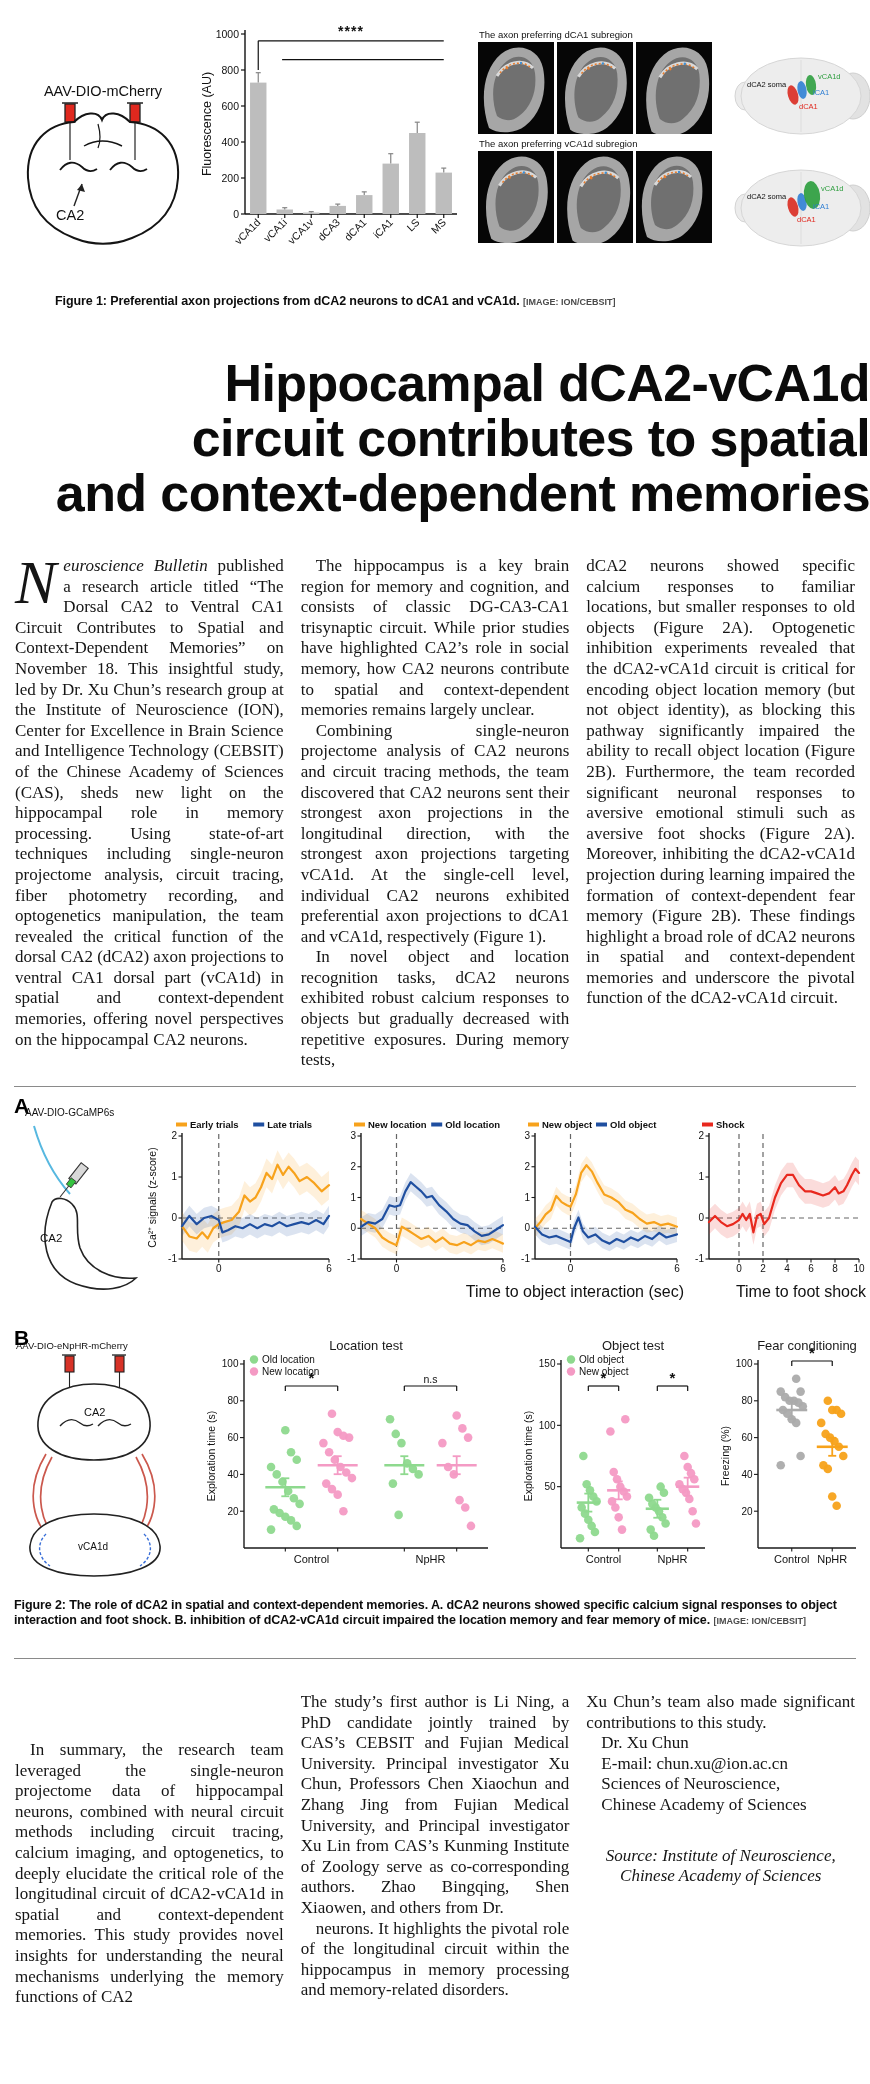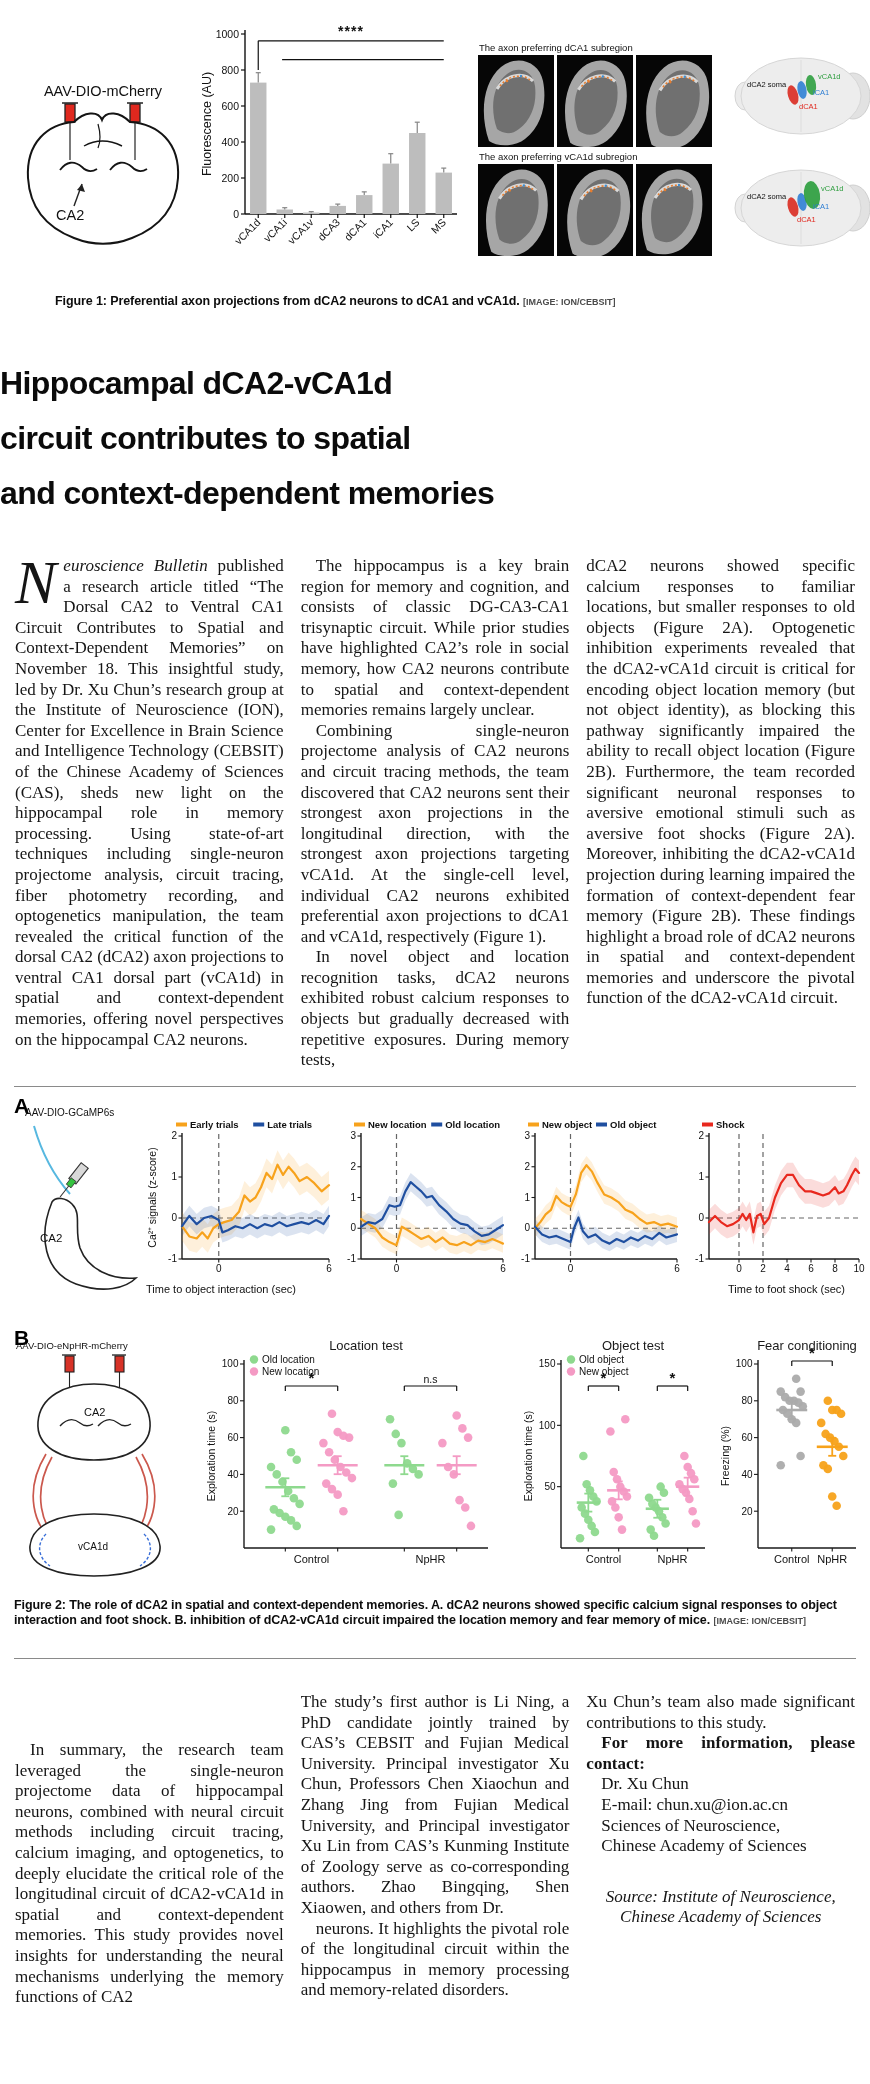--- a/index.html
+++ b/index.html
@@ -1,52 +1,52 @@
 <!DOCTYPE html>
 <html><head>
 <meta charset="utf-8">
 <style>
   html,body{margin:0;padding:0;background:#ffffff;}
   #page{position:relative;width:870px;height:2084px;background:#fff;overflow:hidden;
         font-family:"Liberation Serif",serif;color:#1a1a1a;}
   svg text{font-family:"Liberation Sans",sans-serif;}
   
   #fig1-row{position:absolute;left:14px;top:20px;display:flex;gap:7px;}
-  #sections{width:236px;margin-left:10px;margin-top:22px;}
+  #sections{width:236px;margin-left:10px;margin-top:9px;}
   .sec-title{font-family:"Liberation Sans",sans-serif;font-size:9.5px;color:#111;margin:0 0 2px 1px;}
   .sec-row{display:flex;gap:3px;margin-bottom:4px;}
   #renders{width:148px;margin-left:8px;margin-top:26px;display:flex;flex-direction:column;gap:12px;}
   
   .figcap{position:absolute;font-family:"Liberation Sans",sans-serif;font-weight:700;
           font-size:12.5px;line-height:15px;color:#0d0d0d;letter-spacing:-0.1px;}
   .figcap .credit{font-size:9px;color:#4a4a4a;font-weight:700;letter-spacing:0;}
   
-  #headline{position:absolute;top:356px;left:0;right:0;text-align:left;
-            font-family:"Liberation Sans",sans-serif;font-weight:700;font-size:32px;
+  #headline{position:absolute;top:356px;left:0;right:0;text-align:right;
+            font-family:"Liberation Sans",sans-serif;font-weight:700;font-size:52px;
             line-height:55px;color:#0b0b0b;letter-spacing:-0.6px;}
   #headline div{margin:0;}
   
   .cols{position:absolute;left:15px;width:840px;display:flex;gap:17px;}
   #article{top:556px;}
   #bottom{top:1692px;}
   .col{flex:1;font-size:17px;line-height:20.6px;text-align:justify;color:#151515;}
   .col p{margin:0;text-indent:15px;}
   .col.cont p:first-child{text-indent:0;}
   .col p.lead{text-indent:0;}
   .dropcap{float:left;font-size:62px;line-height:46px;padding:3px 7px 0 0;font-style:italic;}
   .pad-top{padding-top:48px;}
   .contact-heading{font-weight:700;margin-top:20px;}
   .contact-line{text-indent:0;}
   .source{margin-top:30px;text-align:center;font-style:italic;}
   .source div{line-height:20.6px;}
   
   .rule{position:absolute;left:14px;right:14px;border-top:1px solid #8a8a8a;height:0;}
   
   .plabel{position:absolute;font-family:"Liberation Sans",sans-serif;font-weight:700;font-size:21px;color:#000;}
-  .xlab{position:absolute;font-family:"Liberation Sans",sans-serif;font-size:11px;color:#111;text-align:left;}
+  .xlab{position:absolute;font-family:"Liberation Sans",sans-serif;font-size:16px;color:#111;text-align:right;}
   .abs{position:absolute;}
 </style>
 </head>
 <body>
 
 <div id="page">
 
   <div id="fig1-row">
 
     <svg width="178" height="238" viewBox="0 0 178 238">
@@ -692,21 +692,20 @@
   <div class="cols" id="bottom">
     <div class="col pad-top">
         <p>In summary, the research team leveraged the single-neuron projectome data of hippocampal neurons, combined with neural circuit methods including circuit tracing, calcium imaging, and optogenetics, to deeply elucidate the critical role of the longitudinal circuit of dCA2-vCA1d in spatial and context-dependent memories. This study provides novel insights for understanding the neural mechanisms underlying the memory functions of CA2</p>
       </div>
     <div class="col cont">
         <p>The study’s first author is Li Ning, a PhD candidate jointly trained by CAS’s CEBSIT and Fujian Medical University. Principal investigator Xu Chun, Professors Chen Xiaochun and Zhang Jing from Fujian Medical University, and Principal investigator Xu Lin from CAS’s Kunming Institute of Zoology serve as co-corresponding authors. Zhao Bingqing, Shen Xiaowen, and others from Dr.</p>
         <p>neurons. It highlights the pivotal role of the longitudinal circuit within the hippocampus in memory processing and memory-related disorders.</p>
       </div>
     <div class="col cont">
       <p>Xu Chun’s team also made significant contributions to this study.</p>
-      <p class="contact-heading contact-line">For more information, please contact:</p>
       <p class="contact-line">Dr. Xu Chun</p>
       <p class="contact-line">E-mail: chun.xu@ion.ac.cn</p>
       <p class="contact-line">Sciences of Neuroscience,</p>
       <p class="contact-line">Chinese Academy of Sciences</p>
       <div class="source">
         <div>Source: Institute of Neuroscience,</div>
         <div>Chinese Academy of Sciences</div>
       </div>
     </div>
   </div>

